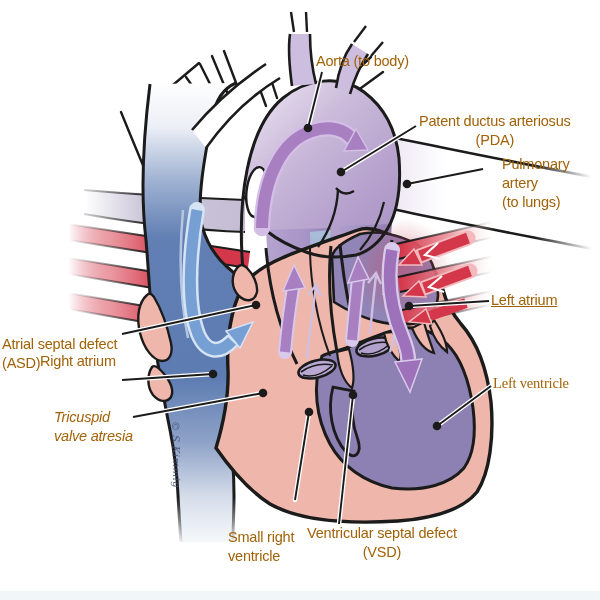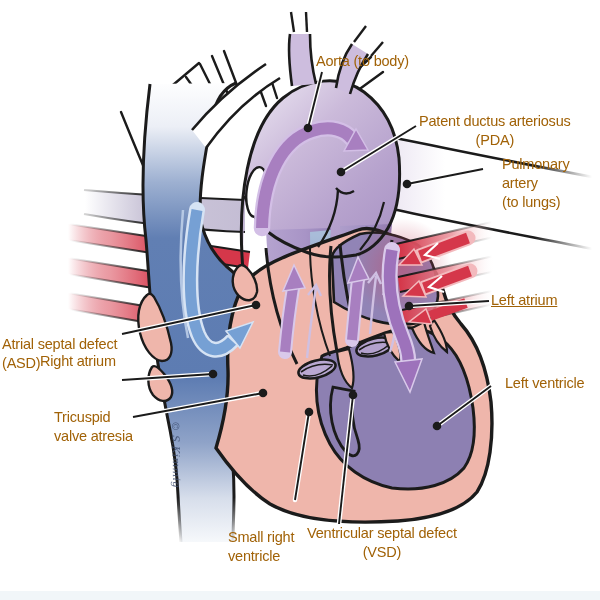--- a/index.html
+++ b/index.html
@@ -335,25 +335,25 @@
     </g>
   </g>
 </svg>
 
 <div class="lbl" style="left:316px;top:52px;">Aorta (to body)</div>
 <div class="lbl" style="left:419px;top:112px;text-align:center;">Patent ductus arteriosus
 (PDA)</div>
 <div class="lbl" style="left:502px;top:155px;">Pulmonary artery
 (to lungs)</div>
 <div class="lbl" style="left:491px;top:291px;text-decoration:underline;">Left atrium</div>
-<div class="lbl" style="left:505px;top:374px;">Left ventricle</div>
+<div class="lbl" style="left:493px;top:374px;font-family:Liberation Serif, serif;">Left ventricle</div>
 <div class="lbl" style="left:2px;top:323px;margin-top:12px;">Atrial septal defect
 (ASD)</div>
 <div class="lbl" style="left:40px;top:352px;text-align:center;">Right atrium</div>
-<div class="lbl" style="left:54px;top:408px;">Tricuspid
+<div class="lbl" style="left:54px;top:408px;font-style:italic;">Tricuspid
 valve atresia</div>
 <div class="lbl" style="left:228px;top:528px;">Small right
 ventricle</div>
 <div class="lbl" style="left:307px;top:524px;text-align:center;">Ventricular septal defect
 (VSD)</div>
 
 <div class="sig">© S.Kimmig</div>
 
 </div>
 

